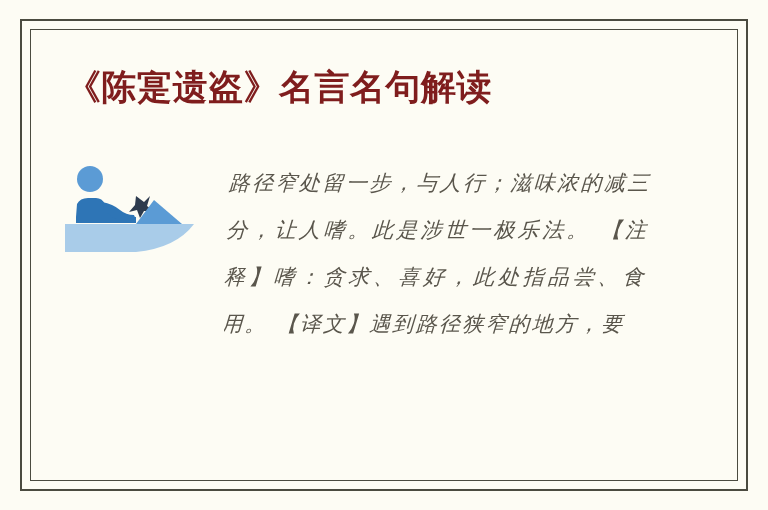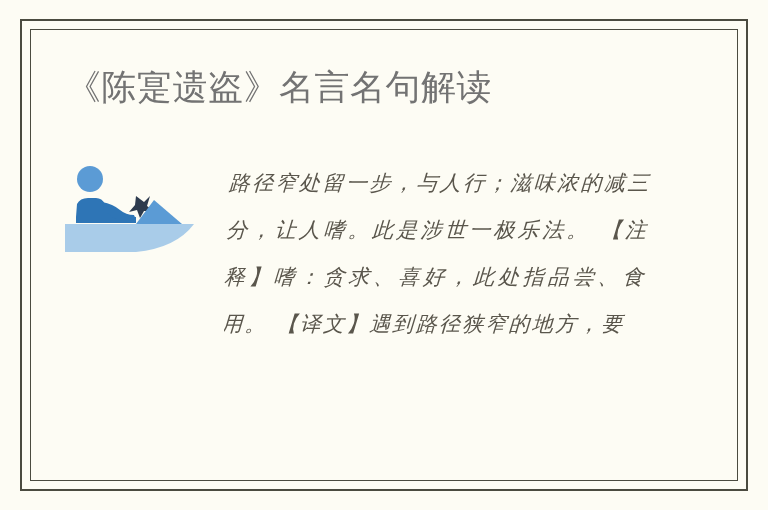--- a/index.html
+++ b/index.html
@@ -49,23 +49,23 @@
 
   
   #title {
     position: absolute;
     left: 66px;
     top: 64px;
     width: 640px;
     font-size: 35px;
     line-height: 46px;
     letter-spacing: 0.5px;
-    color: #737373;
+    color: #7f1d1d;
     font-family: "Liberation Sans", "DejaVu Sans", sans-serif;
-    font-weight: 400;
+    font-weight: 700;
     white-space: nowrap;
   }
 
   
   #illustration {
     position: absolute;
     left: 58px;
     top: 160px;
     width: 150px;
     height: 112px;

